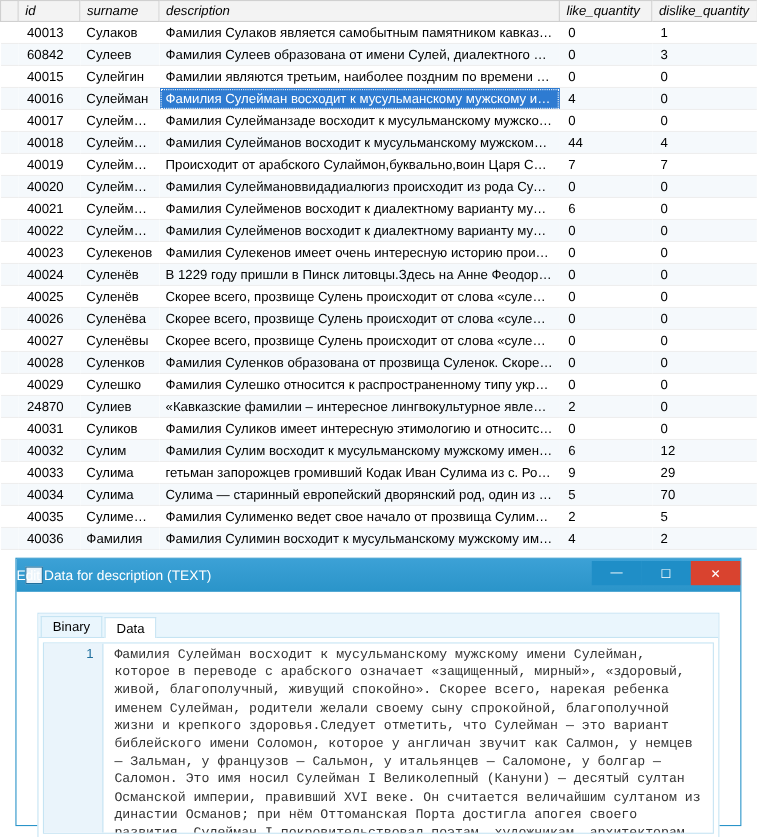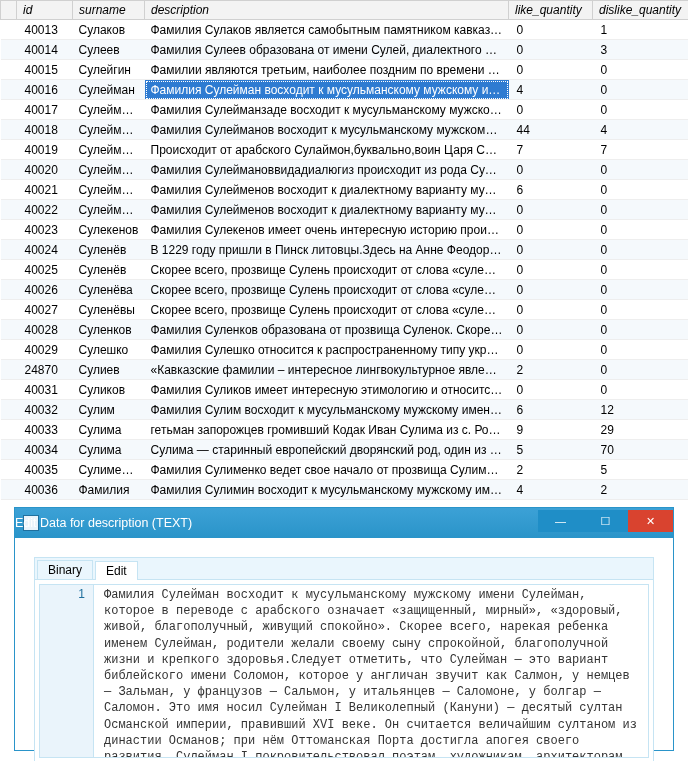--- a/index.html
+++ b/index.html
@@ -171,21 +171,21 @@
       <tr>
         <td></td>
         <td class="num">40013</td>
         <td>Сулаков</td>
         <td>Фамилия Сулаков является самобытным памятником кавказской ку…</td>
         <td class="num">0</td>
         <td class="num">1</td>
       </tr>
       <tr>
         <td></td>
-        <td class="num">40014</td>
+        <td class="num">60842</td>
         <td>Сулеев</td>
         <td>Фамилия Сулеев образована от имени Сулей, диалектного вариант…</td>
         <td class="num">0</td>
         <td class="num">3</td>
       </tr>
       <tr>
         <td></td>
         <td class="num">40015</td>
         <td>Сулейгин</td>
         <td>Фамилии являются третьим, наиболее поздним по времени возникн…</td>
@@ -369,20 +369,20 @@
     <span class="title">Edit Data for description (TEXT)</span>
     <div class="winbtns">
       <div class="winbtn min">—</div>
       <div class="winbtn max">☐</div>
       <div class="winbtn close">✕</div>
     </div>
   </div>
   <div class="dlgbody">
     <div class="tabs">
       <div class="tab">Binary</div>
-      <div class="tab active">Edit</div>
+      <div class="tab active">Data</div>
     </div>
     <div class="editorwrap">
       <div class="linecol">1</div>
       <div class="editor">Фамилия Сулейман восходит к мусульманскому мужскому имени Сулейман, которое в переводе с арабского означает «защищенный, мирный», «здоровый, живой, благополучный, живущий спокойно». Скорее всего, нарекая ребенка именем Сулейман, родители желали своему сыну спрокойной, благополучной жизни и крепкого здоровья.Следует отметить, что Сулейман — это вариант библейского имени Соломон, которое у англичан звучит как Салмон, у немцев — Зальман, у французов — Сальмон, у итальянцев — Саломоне, у болгар — Саломон. Это имя носил Сулейман I Великолепный (Кануни) — десятый султан Османской империи, правивший XVI веке. Он считается величайшим султаном из династии Османов; при нём Оттоманская Порта достигла апогея своего развития. Сулейман I покровительствовал поэтам, художникам, архитекторам, сам писал стихи, считался умелым кузнецом. Он завоевал расположение народа добрыми делами, отпускал насильно выведенных ремесленников и строил новые школы.</div>
     </div>
   </div>
 </div>
 
 </body></html>

